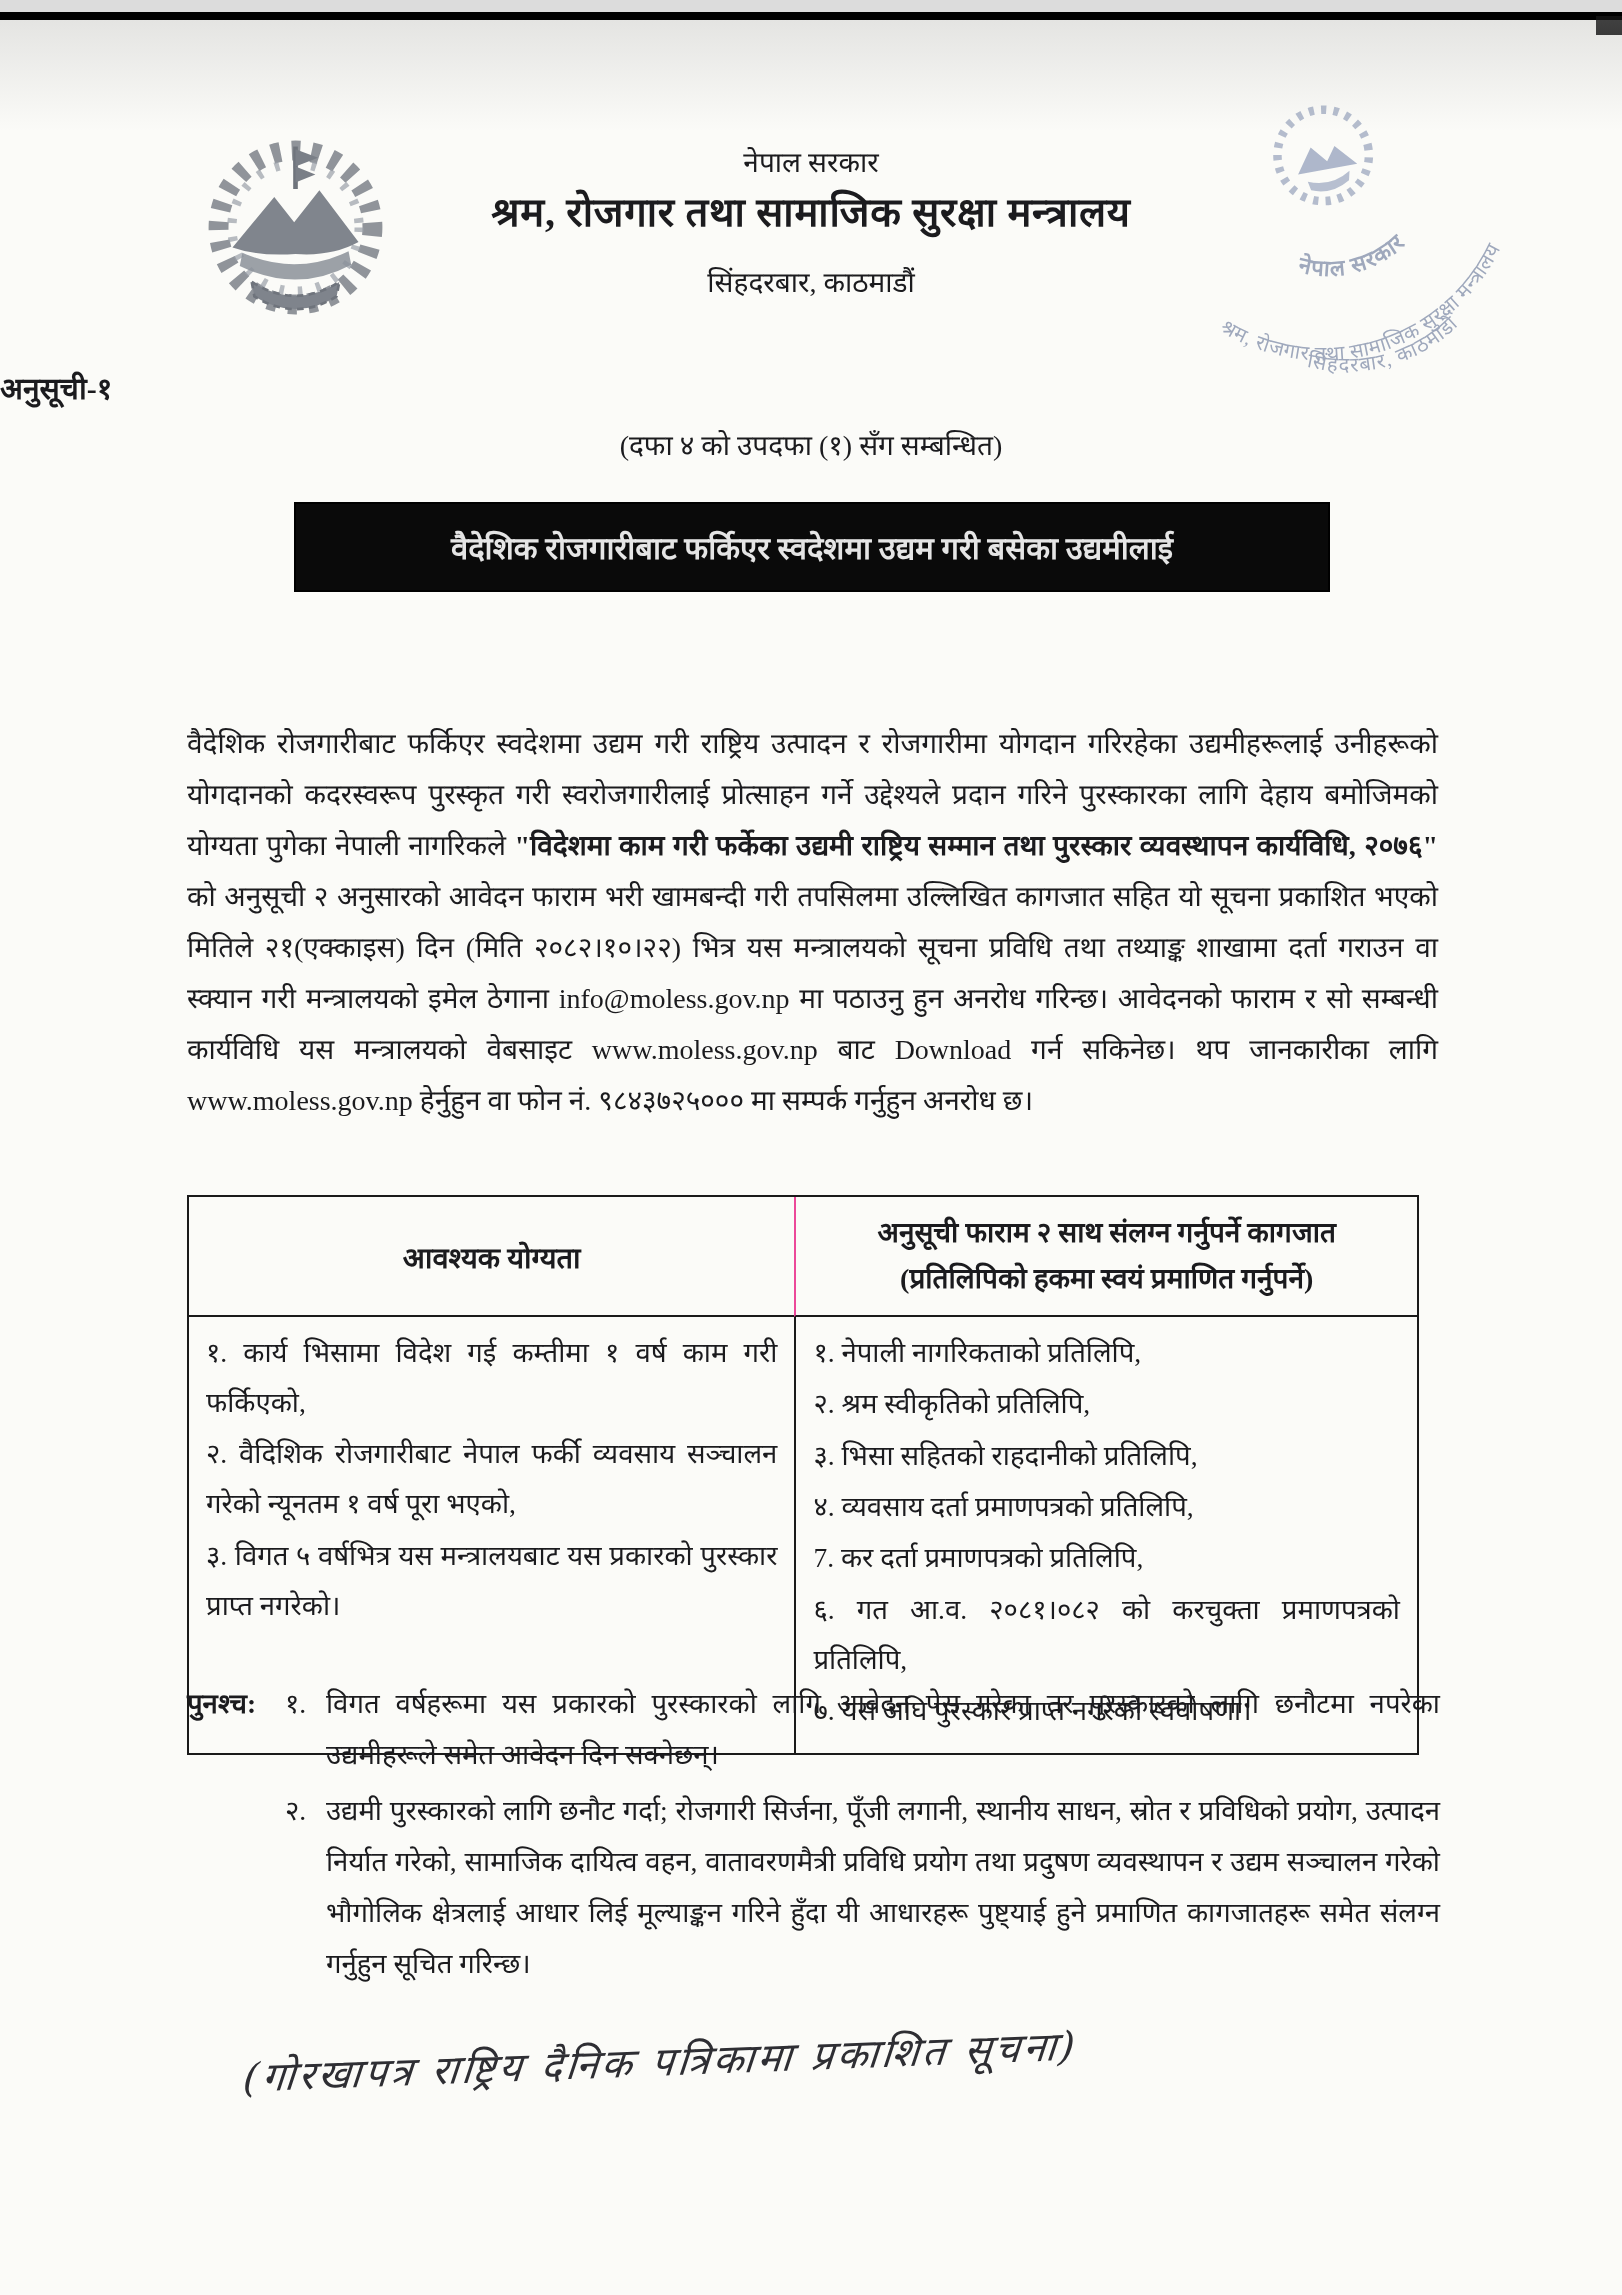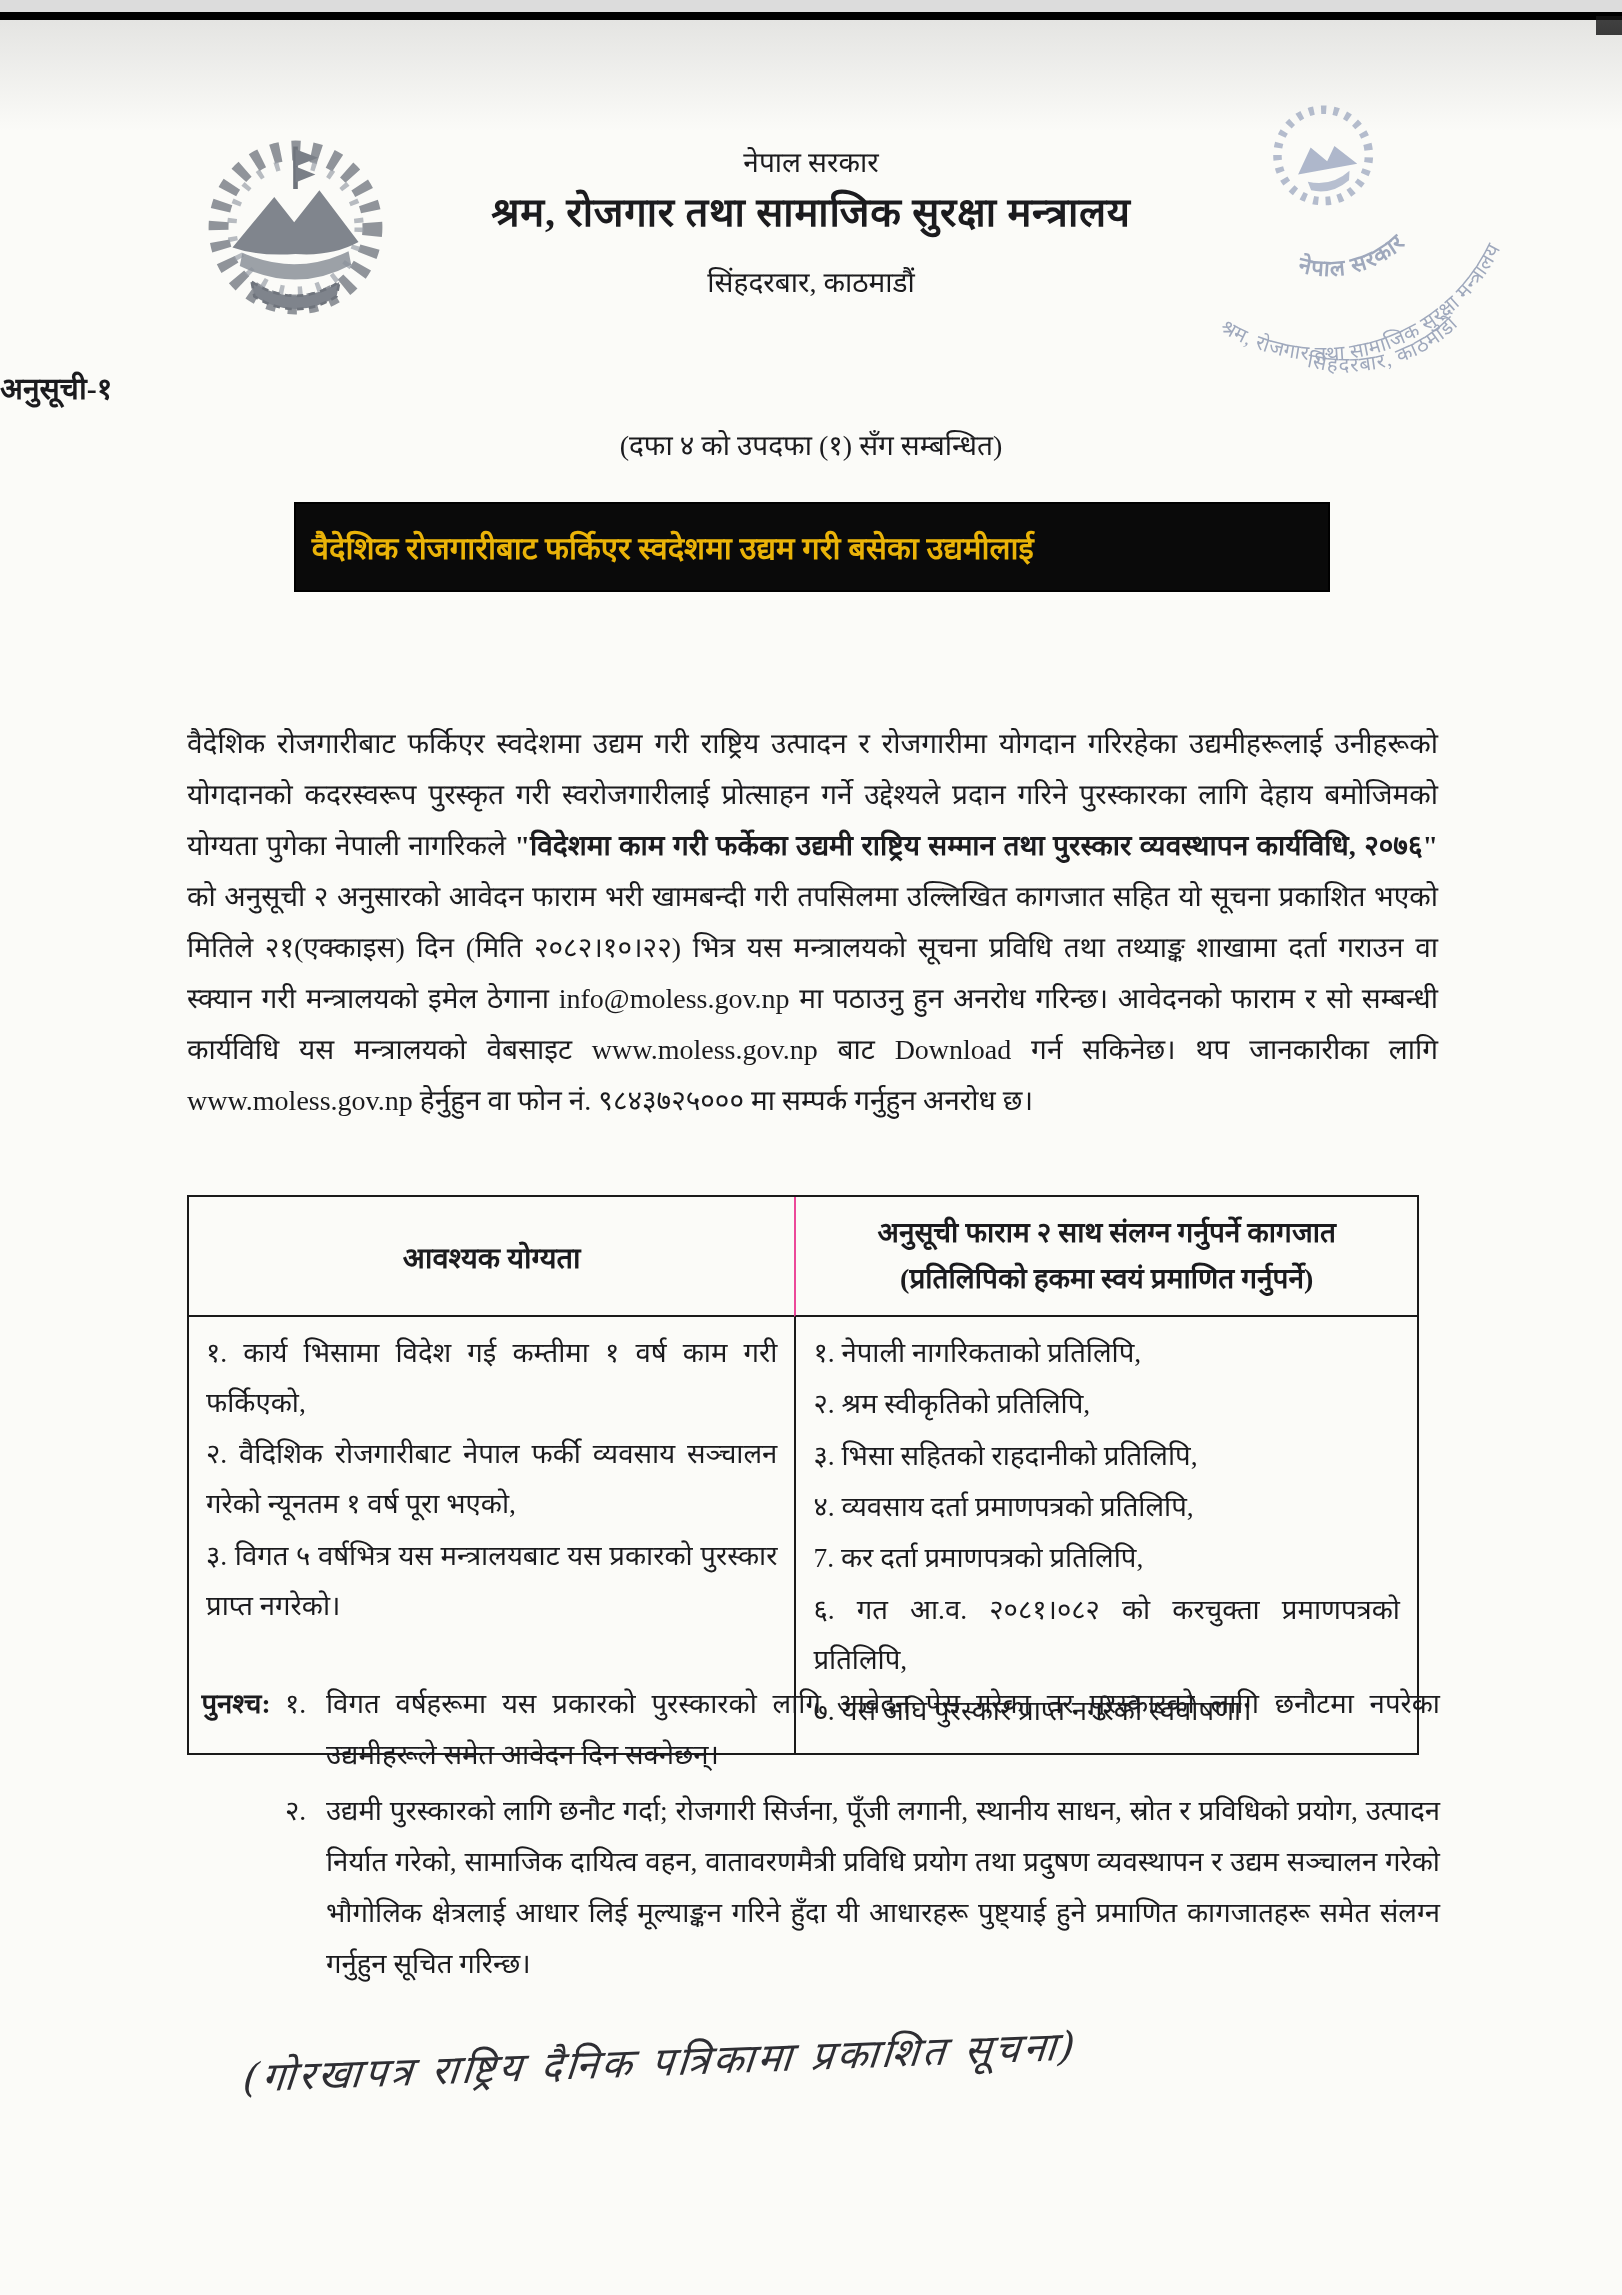--- a/index.html
+++ b/index.html
@@ -17,21 +17,21 @@
   .emblem{position:absolute;left:196px;top:110px;width:199px;height:207px;}
   .hdr-gov{position:absolute;top:130px;left:0;right:0;text-align:center;font-size:28px;}
   .hdr-ministry{position:absolute;top:171px;left:0;right:0;text-align:center;font-size:40px;font-weight:bold;letter-spacing:0.7px;}
   .hdr-address{position:absolute;top:250px;left:0;right:0;text-align:center;font-size:28px;}
   .stamp{position:absolute;left:1166px;top:72px;width:340px;height:307px;opacity:.82;}
   
   .sch-title{position:absolute;top:355px;left:0;right:0;text-align:left;font-size:30px;font-weight:bold;}
   .sch-sub{position:absolute;top:413px;left:0;right:0;text-align:center;font-size:28px;}
   
   .banner{position:absolute;left:296px;top:492px;width:1032px;box-sizing:border-box;
-    background:#0a0a0a;color:#eab308;text-align:left;padding:19.6px 15.7px 17px;
+    background:#0a0a0a;color:#e5e5e5;text-align:center;padding:19.6px 15.7px 17px;
     font-size:31px;font-weight:bold;line-height:1.6;outline:2px solid #000;}
   
   .published{position:absolute;top:650px;right:204px;font-size:28px;font-weight:bold;}
   
   .body-par{position:absolute;left:187px;top:707px;width:1251px;
     font-size:28px;line-height:1.82;text-align:justify;}
   .body-par b{font-weight:bold;}
   
   .req-table{position:absolute;left:187px;top:1183px;width:1232px;box-sizing:border-box;
     border:2.6px solid #1a1a1a;display:grid;grid-template-columns:49.3% 50.7%;}
@@ -39,21 +39,21 @@
     display:flex;align-items:center;justify-content:center;
     font-weight:bold;font-size:29px;padding:18px;}
   .th-right{box-sizing:border-box;border-left:2px solid #ec4899;border-bottom:2.6px solid #1a1a1a;
     text-align:center;font-weight:bold;font-size:28px;padding:13px 15.7px;line-height:1.65;}
   .td-left{box-sizing:border-box;padding:10.5px 17px 15.7px;font-size:27.5px;line-height:1.82;min-height:324px;text-align:justify;}
   .td-right{box-sizing:border-box;border-left:2px solid #1a1a1a;padding:10.5px 17px 15.7px;font-size:27.5px;line-height:1.82;min-height:324px;text-align:justify;}
   .cell-item{margin-bottom:1.3px;}
   
   .postscript{position:absolute;left:187px;top:1667px;width:1253px;font-size:27.5px;line-height:1.85;}
   .ps-row{display:flex;}
-  .ps-label{font-weight:bold;flex:0 0 98px;text-align:center;}
+  .ps-label{font-weight:bold;flex:0 0 98px;}
   .ps-items{flex:1;}
   .ps-item{display:flex;margin-bottom:5.2px;}
   .ps-num{flex:0 0 41px;}
   .ps-text{flex:1;text-align:justify;}
   
   .handwritten{position:absolute;left:243px;top:2014px;width:1178px;
     font-size:40px;font-style:italic;letter-spacing:3.3px;color:#2e2e33;
     transform:rotate(-2.2deg) skewX(-7deg);white-space:nowrap;
     font-family:"DejaVu Serif","Liberation Serif",serif;}
 </style>

